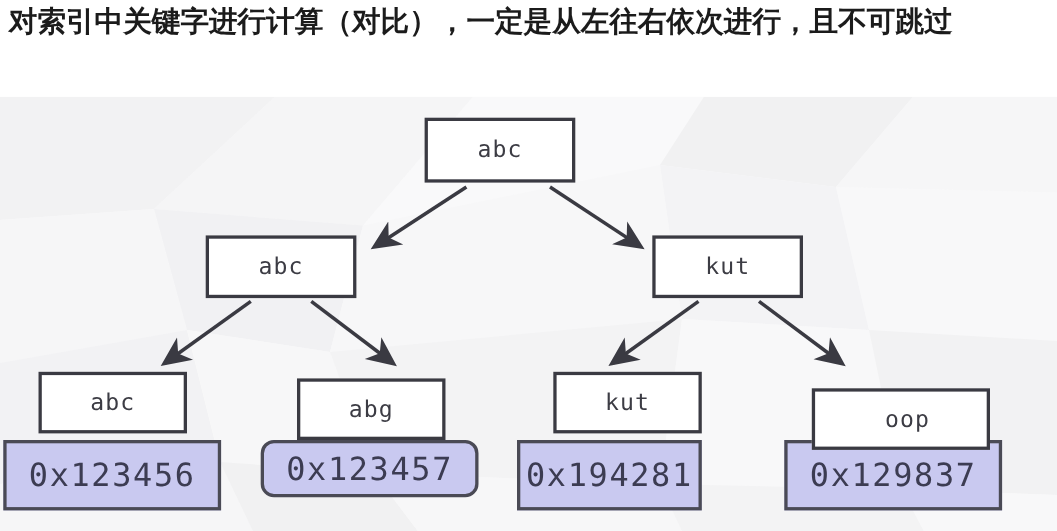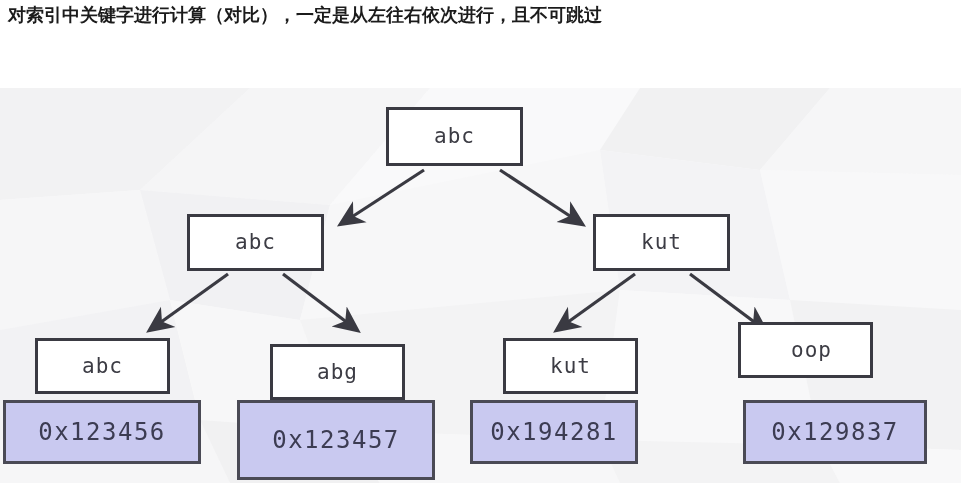--- a/index.html
+++ b/index.html
@@ -30,21 +30,21 @@
     height: 88px;
     background: #ffffff;
     z-index: 2;
   }
   #title-text {
     position: absolute;
     left: 8px;
     top: 2px;
     width: 950px;
     font-family: "DejaVu Sans", "Liberation Sans", sans-serif;
-    font-size: 18px;
+    font-size: 26px;
     font-weight: 700;
     line-height: 1.42;
     color: #1b1b1b;
     letter-spacing: 0px;
     white-space: pre-wrap;
     z-index: 3;
   }
   
   #diagram {
     position: absolute;
@@ -82,21 +82,21 @@
     box-sizing: border-box;
     background: #c9c9f0;
     border: 3px solid #4a4a55;
     display: flex;
     align-items: center;
     justify-content: center;
     z-index: 5;
   }
   .addr-label {
     font-family: "DejaVu Sans Mono", "Liberation Mono", monospace;
-    font-size: 24px;
+    font-size: 29px;
     font-weight: 400;
     color: #3c3c52;
     letter-spacing: 1.5px;
     line-height: 1;
   }
 </style>
 </head>
 <body>
 
 <div id="slide">
@@ -159,31 +159,31 @@
 
     <div class="node" style="left:35px; top:338px; width:135px; height:56px;">
       <span class="node-label">abc</span>
     </div>
     <div class="node" style="left:270px; top:344px; width:135px; height:56px;">
       <span class="node-label">abg</span>
     </div>
     <div class="node" style="left:503px; top:338px; width:135px; height:56px;">
       <span class="node-label">kut</span>
     </div>
-    <div class="node" style="left:738px; top:322px; width:135px; height:56px;padding-left:12px;">
+    <div class="node" style="left:738px; top:353px; width:162px; height:56px;padding-left:12px;">
       <span class="node-label">oop</span>
     </div>
 
     <div class="addr" style="left:3px; top:400px; width:198px; height:64px;">
       <span class="addr-label">0x123456</span>
     </div>
-    <div class="addr" style="left:237px; top:400px; width:198px; height:80px;">
+    <div class="addr" style="left:237px; top:400px; width:198px; height:52px;border-radius:12px;">
       <span class="addr-label">0x123457</span>
     </div>
     <div class="addr" style="left:470px; top:400px; width:168px; height:64px;">
       <span class="addr-label">0x194281</span>
     </div>
-    <div class="addr" style="left:743px; top:400px; width:184px; height:64px;">
+    <div class="addr" style="left:713px; top:400px; width:198px; height:64px;">
       <span class="addr-label">0x129837</span>
     </div>
 
   </div>
 </div>
 
 </body></html>

